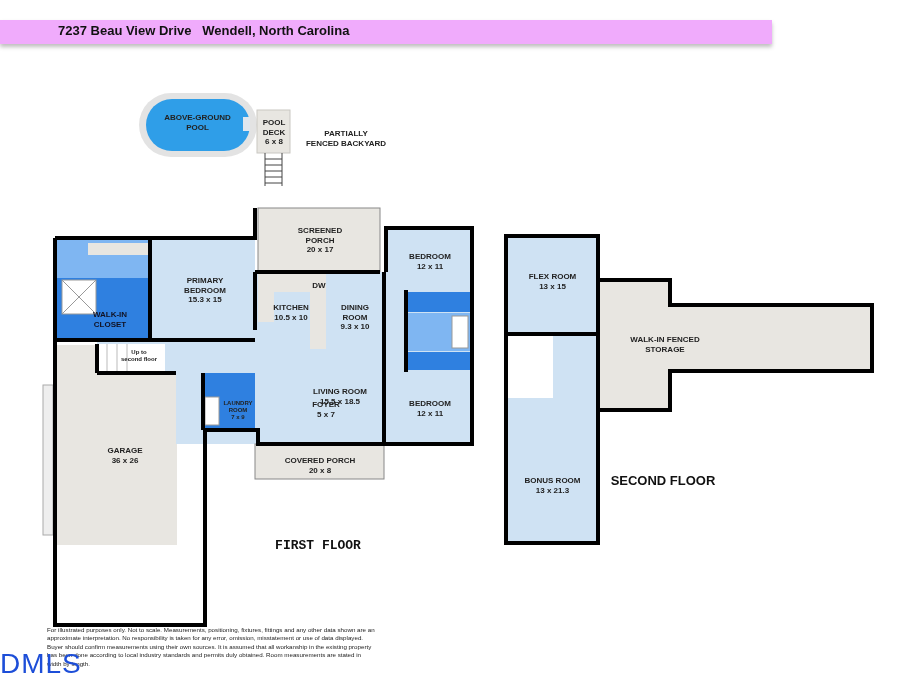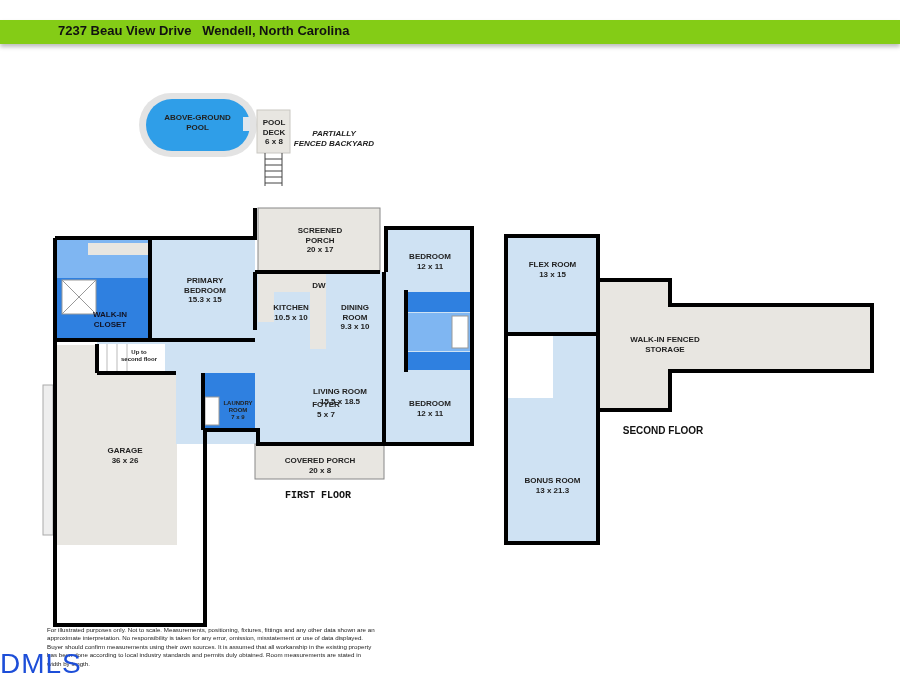--- a/index.html
+++ b/index.html
@@ -1,22 +1,22 @@
 <!DOCTYPE html>
 <html><head>
 <meta charset="utf-8">
 <style>
   html, body { margin:0; padding:0; }
   body { width:900px; height:695px; background:#ffffff; position:relative; overflow:hidden; font-family:"Liberation Sans", sans-serif; }
-  .header-bar { position:absolute; left:0; top:20px; width:900px; height:24px; background:#84cc16; box-shadow:0 3px 4px rgba(0,0,0,0.25); }
+  .header-bar { position:absolute; left:0; top:20px; width:772px; height:24px; background:#f0abfc; box-shadow:0 3px 4px rgba(0,0,0,0.25); }
   .header-text { position:absolute; left:58px; top:3px; font-weight:bold; font-size:13px; color:#111; white-space:pre; }
   .lbl { position:absolute; font-weight:bold; color:#222; text-align:center; line-height:1.2; white-space:pre-line; }
   .lbl.s { font-size:8px; }
   .lbl.xs { font-size:6px; }
-  .lbl.big { font-size:10px; color:#111; }
+  .lbl.big { font-size:13px; color:#111;margin-top:48px; }
   .disclaimer { position:absolute; left:47px; top:626px; width:330px; font-size:6.2px; line-height:8.4px; color:#222; }
   .watermark { position:absolute; left:0; top:648px; font-size:28px; color:#1d4ed8; letter-spacing:1px; font-weight:normal; }
   svg { position:absolute; left:0; top:0; }
 </style>
 </head>
 <body>
 
 <div class="header-bar">
   <div class="header-text">7237 Beau View Drive   Wendell, North Carolina</div>
 </div>
@@ -107,21 +107,21 @@
       <line x1="506" y1="334" x2="596" y2="334"></line>
     </g>
   </g>
 </svg>
 
 <div class="lbl s" style="left:150px;top:113px;width:95px;">ABOVE-GROUND
 POOL</div>
 <div class="lbl s" style="left:256px;top:118px;width:36px;">POOL
 DECK
 6 x 8</div>
-<div class="lbl s" style="left:284px;top:129px;width:100px;font-style:italic;">PARTIALLY
+<div class="lbl s" style="left:296px;top:129px;width:100px;">PARTIALLY
 FENCED BACKYARD</div>
 
 <div class="lbl s" style="left:270px;top:226px;width:100px;">SCREENED
 PORCH
 20 x 17</div>
 <div class="lbl s" style="left:160px;top:276px;width:90px;">PRIMARY
 BEDROOM
 15.3 x 15</div>
 <div class="lbl s" style="left:75px;top:310px;width:70px;color:#112;">WALK-IN
 CLOSET</div>
@@ -143,21 +143,21 @@
 5 x 7</div>
 <div class="lbl xs" style="left:218px;top:400px;width:40px;">LAUNDRY
 ROOM
 7 x 9</div>
 <div class="lbl s" style="left:85px;top:446px;width:80px;">GARAGE
 36 x 26</div>
 <div class="lbl s" style="left:270px;top:456px;width:100px;">COVERED PORCH
 20 x 8</div>
 <div class="lbl big" style="left:268px;top:490px;width:100px;font-family:Liberation Mono, monospace;">FIRST FLOOR</div>
 
-<div class="lbl s" style="left:515px;top:260px;width:75px;">FLEX ROOM
+<div class="lbl s" style="left:515px;top:272px;width:75px;">FLEX ROOM
 13 x 15</div>
 <div class="lbl s" style="left:610px;top:335px;width:110px;">WALK-IN FENCED STORAGE</div>
 <div class="lbl s" style="left:515px;top:447px;width:75px;margin-top:29px;">BONUS ROOM
 13 x 21.3</div>
 <div class="lbl big" style="left:608px;top:425px;width:110px;">SECOND FLOOR</div>
 
 <div class="disclaimer">For illustrated purposes only. Not to scale. Measurements, positioning, fixtures, fittings and any other data shown are an approximate interpretation. No responsibility is taken for any error, omission, misstatement or use of data displayed. Buyer should confirm measurements using their own sources. It is assumed that all workanship in the existing property has been done according to local industry standards and permits duly obtained. Room measurements are stated in width by length.</div>
 <div class="watermark">DMLS</div>
 
 </body></html>

